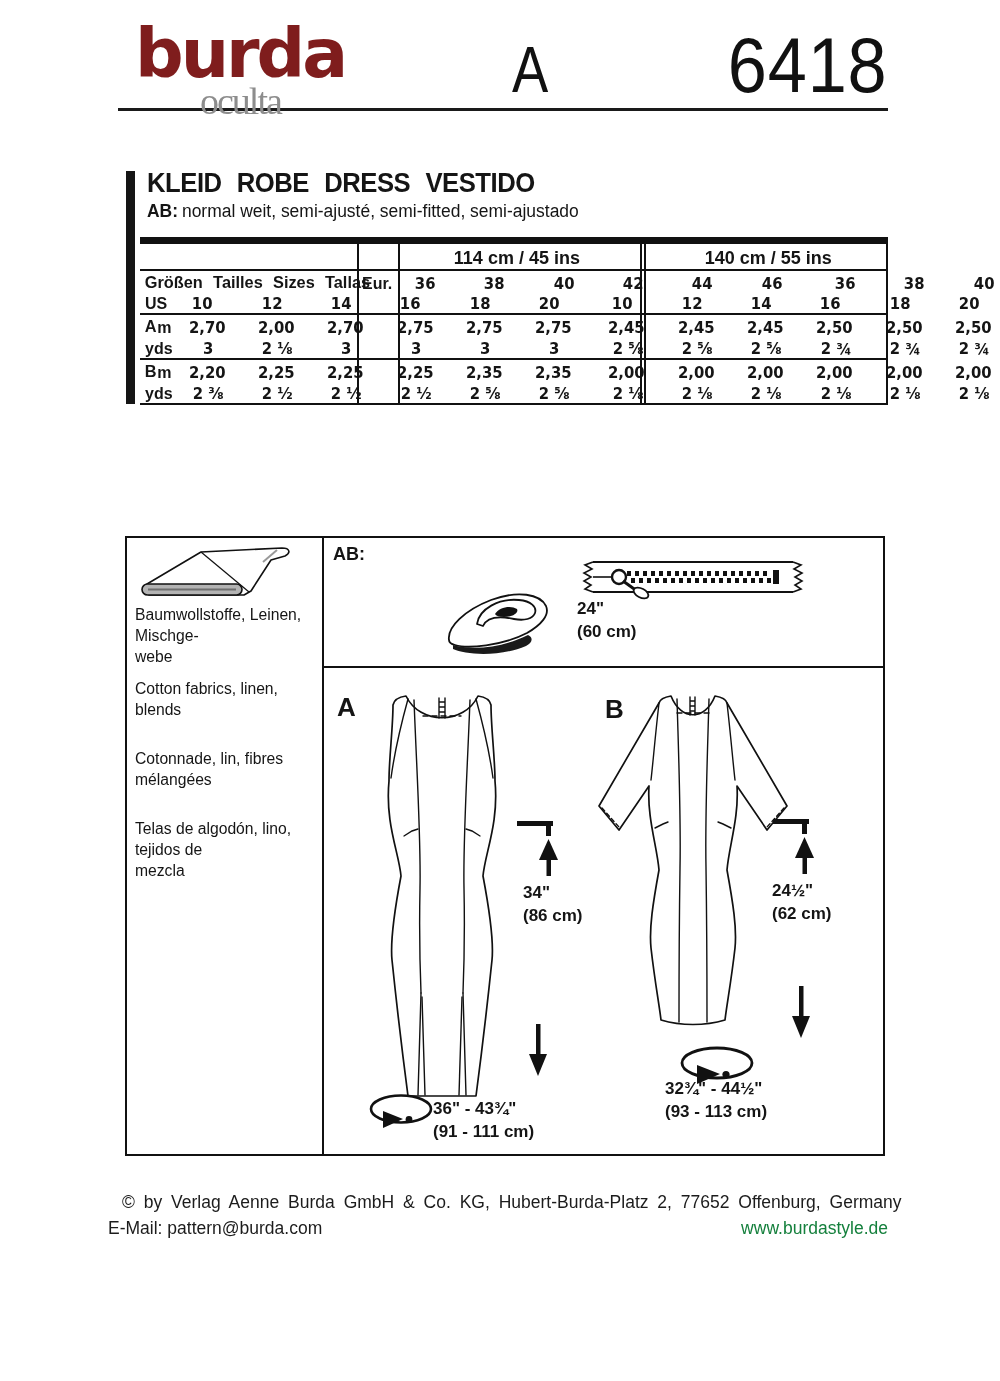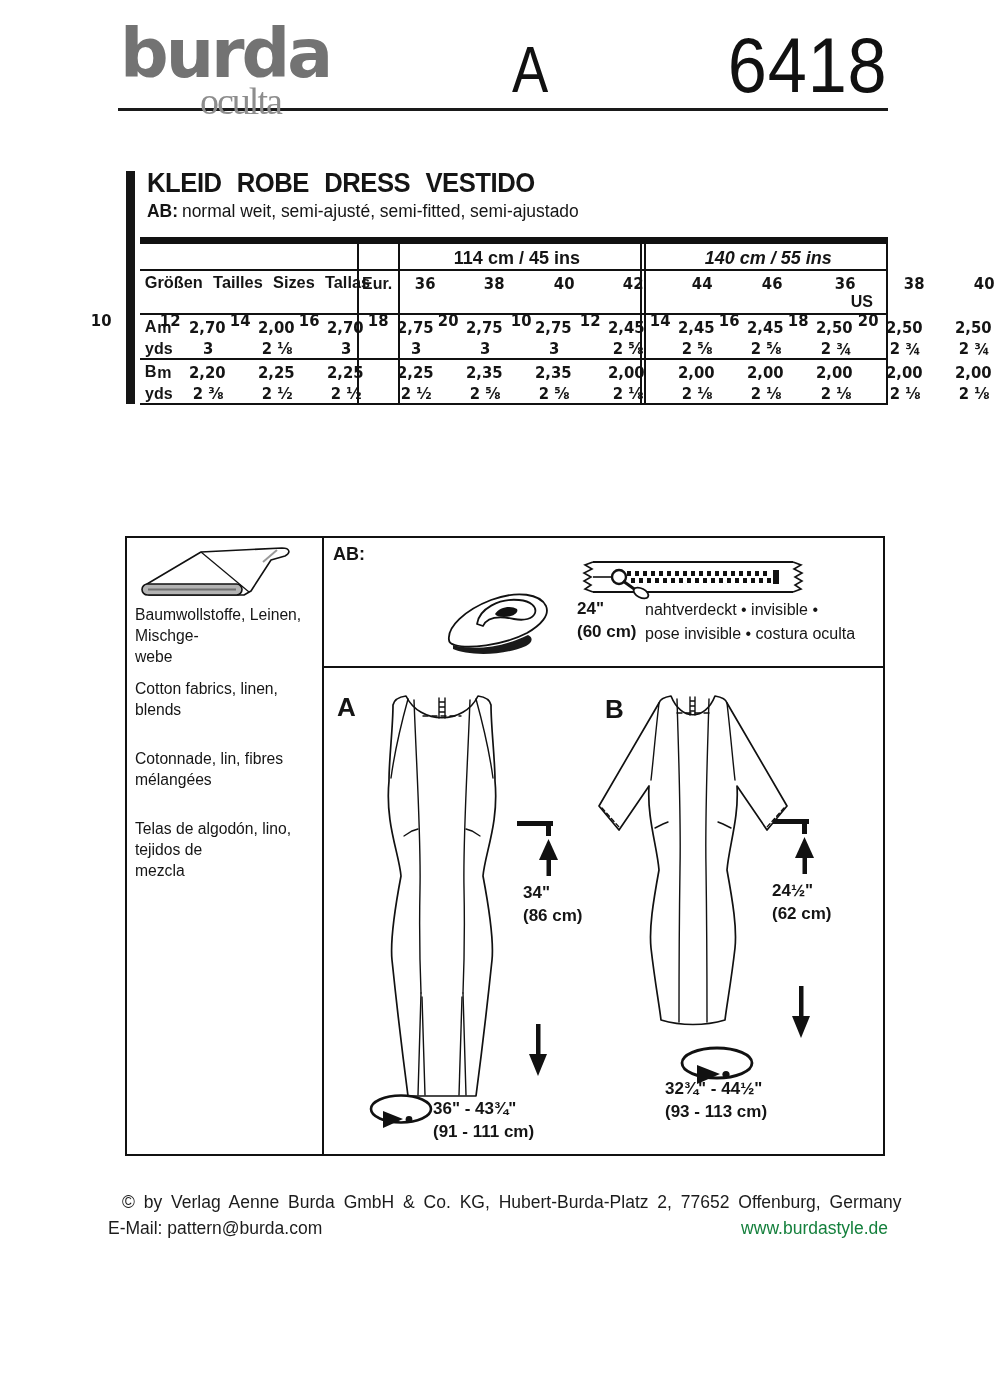--- a/index.html
+++ b/index.html
@@ -4,22 +4,22 @@
 <style>
   html,body{margin:0;padding:0;}
   body{
     width:1000px;height:1381px;position:relative;background:#fff;
     font-family:"Liberation Sans", sans-serif;color:#151515;
     -webkit-font-smoothing:antialiased;overflow:hidden;
   }
   .abs{position:absolute;}
 
   
-  .brand{left:120px;top:20px;font-family:"DejaVu Sans",sans-serif;font-weight:bold;
-         font-size:68px;line-height:1;letter-spacing:-3px;color:#737373;}
+  .brand{left:135px;top:20px;font-family:"DejaVu Sans",sans-serif;font-weight:bold;
+         font-size:68px;line-height:1;letter-spacing:-3px;color:#7f1d1d;}
   .brand-sub{left:200px;top:82px;font-family:"Liberation Serif",serif;font-size:38px;
          line-height:1;letter-spacing:-2px;color:#8d8d8d;}
   .hrule{left:118px;top:108px;width:770px;height:3px;background:#1a1a1a;}
   .view-letter{left:512px;top:38px;font-size:64px;line-height:1;font-weight:500;
          transform:scaleX(.85);transform-origin:left top;color:#111;}
   .pat-no{right:112px;top:26px;font-size:78px;line-height:1;font-weight:500;letter-spacing:1px;
          transform:scaleX(.9);transform-origin:right top;color:#111;}
 
   
   .title-bar{left:126px;top:171px;width:9px;height:233px;background:#151515;}
@@ -35,21 +35,21 @@
   .bb2{border-bottom:2px solid #111;}
   .c-label{width:217px;padding-left:5px;font-weight:bold;font-size:17px;word-spacing:6px;
            transform:scaleX(.96);transform-origin:left center;white-space:nowrap;}
   .c-unit{width:43px;text-align:right;padding-right:15px;font-weight:bold;font-size:16px;box-sizing:border-box;}
   .dcells{flex:1;display:flex;gap:29px;}
   .dcells span{width:40.33px;text-align:center;font-weight:bold;font-size:16.5px;
            font-family:"DejaVu Sans",sans-serif;transform:scaleX(.9);white-space:nowrap;}
   .dcells span:nth-child(7){margin-left:4px;}
   .gspacer{width:260px;}
   .ghead{width:242px;text-align:center;font-weight:bold;font-size:18px;}
-  .ghead.g2{margin-left:12px;font-style:italic;}
+  .ghead.g2{margin-left:12px;}
   .vl{position:absolute;top:0;width:2px;height:166px;background:#111;}
 
   
   .infobox{left:125px;top:536px;width:760px;height:620px;border:2px solid #111;box-sizing:border-box;}
   .col-div{position:absolute;left:195px;top:0;bottom:0;width:2px;background:#111;}
   .notion-div{position:absolute;left:195px;right:0;top:128px;height:2px;background:#111;}
   .mat{position:absolute;left:8px;width:180px;font-size:16px;line-height:1.32;white-space:pre-line;
        transform:scaleX(.98);transform-origin:left top;}
   .ab-label{position:absolute;left:206px;top:6px;font-weight:bold;font-size:18px;}
   .interfacing{position:absolute;left:206px;top:33px;font-size:16px;line-height:1.45;white-space:pre-line;}
@@ -99,21 +99,21 @@
         <span>44</span>
         <span>46</span>
         <span>36</span>
         <span>38</span>
         <span>40</span>
         <span>42</span>
         <span>44</span>
         <span>46</span>
       </div>
   </div>
-  <div class="trow bb2" style="height:22px;flex-direction:column;">
+  <div class="trow bb2" style="height:22px;">
     <div class="c-label"></div>
     <div class="c-unit">US</div>
     <div class="dcells">
         <span>10</span>
         <span>12</span>
         <span>14</span>
         <span>16</span>
         <span>18</span>
         <span>20</span>
         <span>10</span>
@@ -238,22 +238,20 @@
     <line x1="18" y1="23" x2="37" y2="23" stroke="#111" stroke-width="1.6"></line>
     <line x1="52" y1="19.5" x2="196" y2="19.5" stroke="#111" stroke-width="5" stroke-dasharray="4 4"></line>
     <line x1="56" y1="26.5" x2="196" y2="26.5" stroke="#111" stroke-width="5" stroke-dasharray="4 4"></line>
     <rect x="198" y="16" width="6" height="14" fill="#111"></rect>
     <circle cx="44" cy="23" r="7" fill="#fff" stroke="#111" stroke-width="2.4"></circle>
     <line x1="48" y1="27" x2="62" y2="37" stroke="#111" stroke-width="3"></line>
     <ellipse cx="66" cy="39" rx="8" ry="4.5" transform="rotate(28 66 39)" fill="#fff" stroke="#111" stroke-width="1.8"></ellipse>
   </svg>
   <div class="zip-len">24"
 (60 cm)</div>
-  <div class="zip-desc">nahtverdeckt • invisible •
-pose invisible • costura oculta</div>
 
   <div class="vlabel" style="left:210px;top:154px;">A</div>
   <svg class="abs" style="left:240px;top:150px;" width="150" height="420" viewBox="0 0 150 420">
     <g fill="#fff" stroke="#111" stroke-width="1.7" stroke-linejoin="round" stroke-linecap="round">
       <path d="M39,8 C32,9 27,12 26,17 C26,40 22,70 22,93 C18,135 32,165 34,188 C27,225 23,252 25,272 C30,320 36,370 41,408 L109,408 C114,370 120,320 125,272 C127,252 123,225 116,188 C118,165 132,135 128,93 C128,70 124,40 124,17 C123,12 118,9 111,8 C97,37 53,37 39,8 Z"></path>
     </g>
     <g fill="none" stroke="#111" stroke-width="1.4" stroke-linecap="round">
       <path d="M41,11 C33,40 27,68 24,90"></path>
       <path d="M109,11 C117,40 123,68 126,90"></path>
       <path d="M47,12 C50,90 54,150 53,200 C52,250 53,280 54,305"></path>

